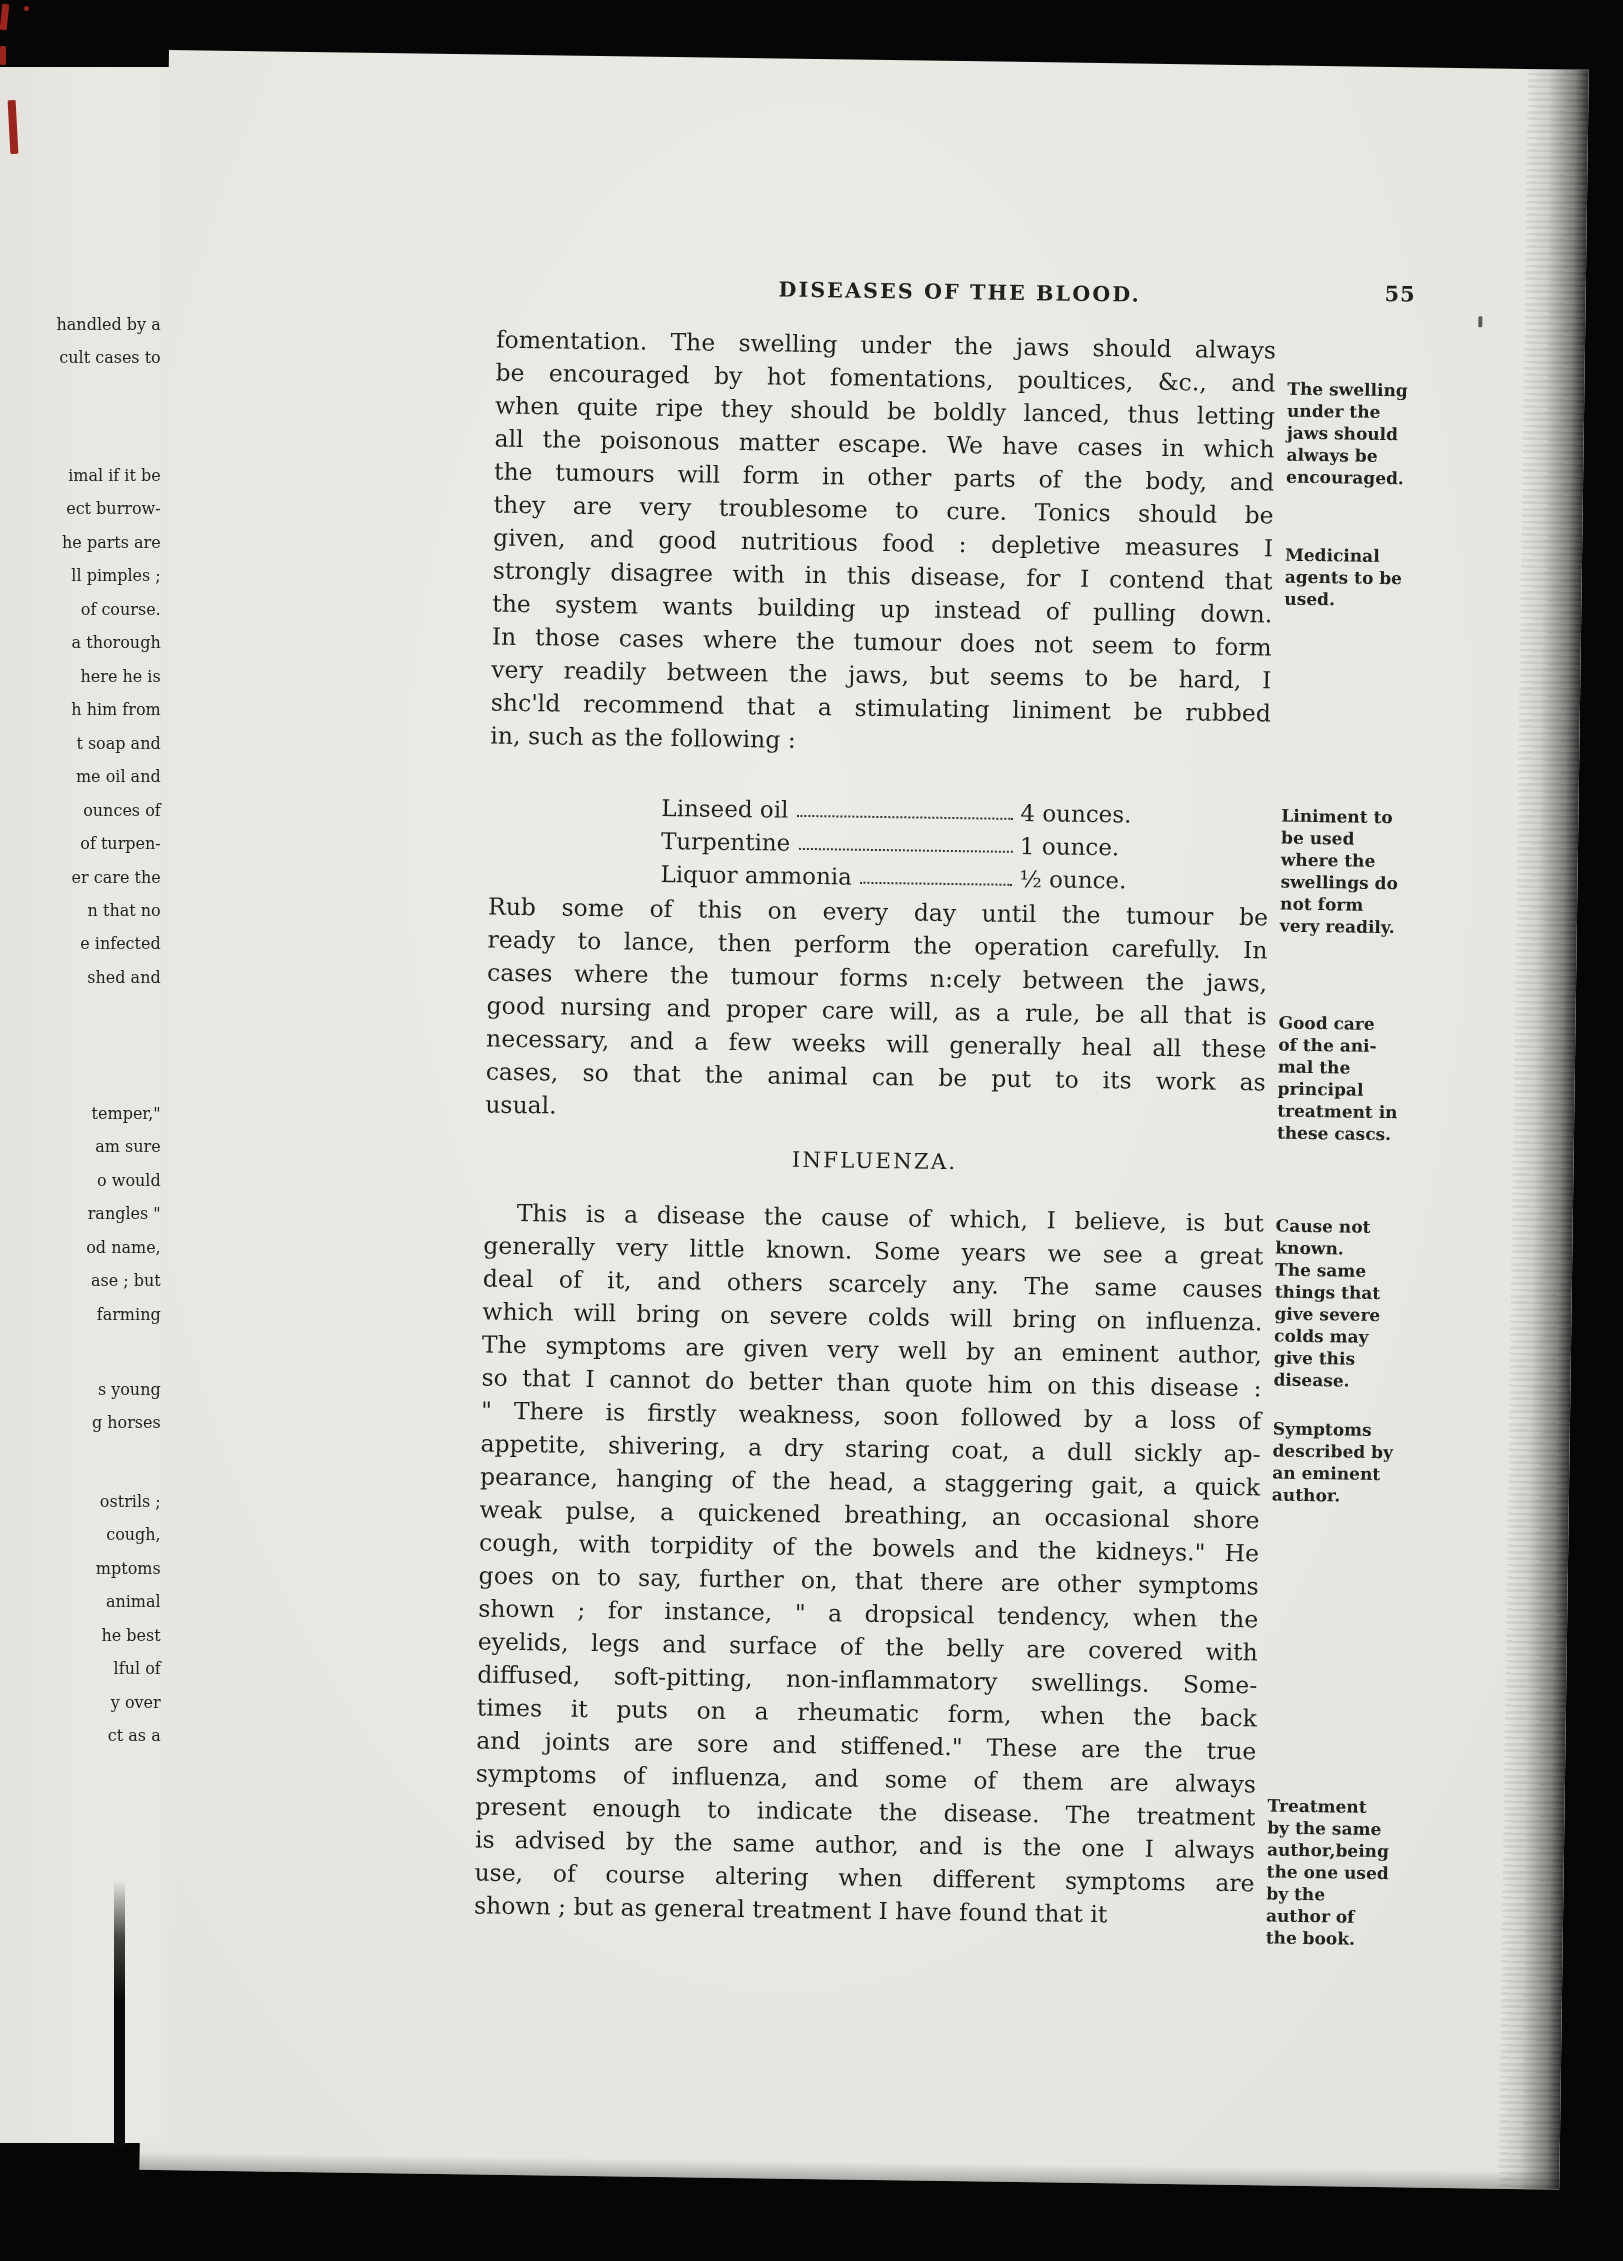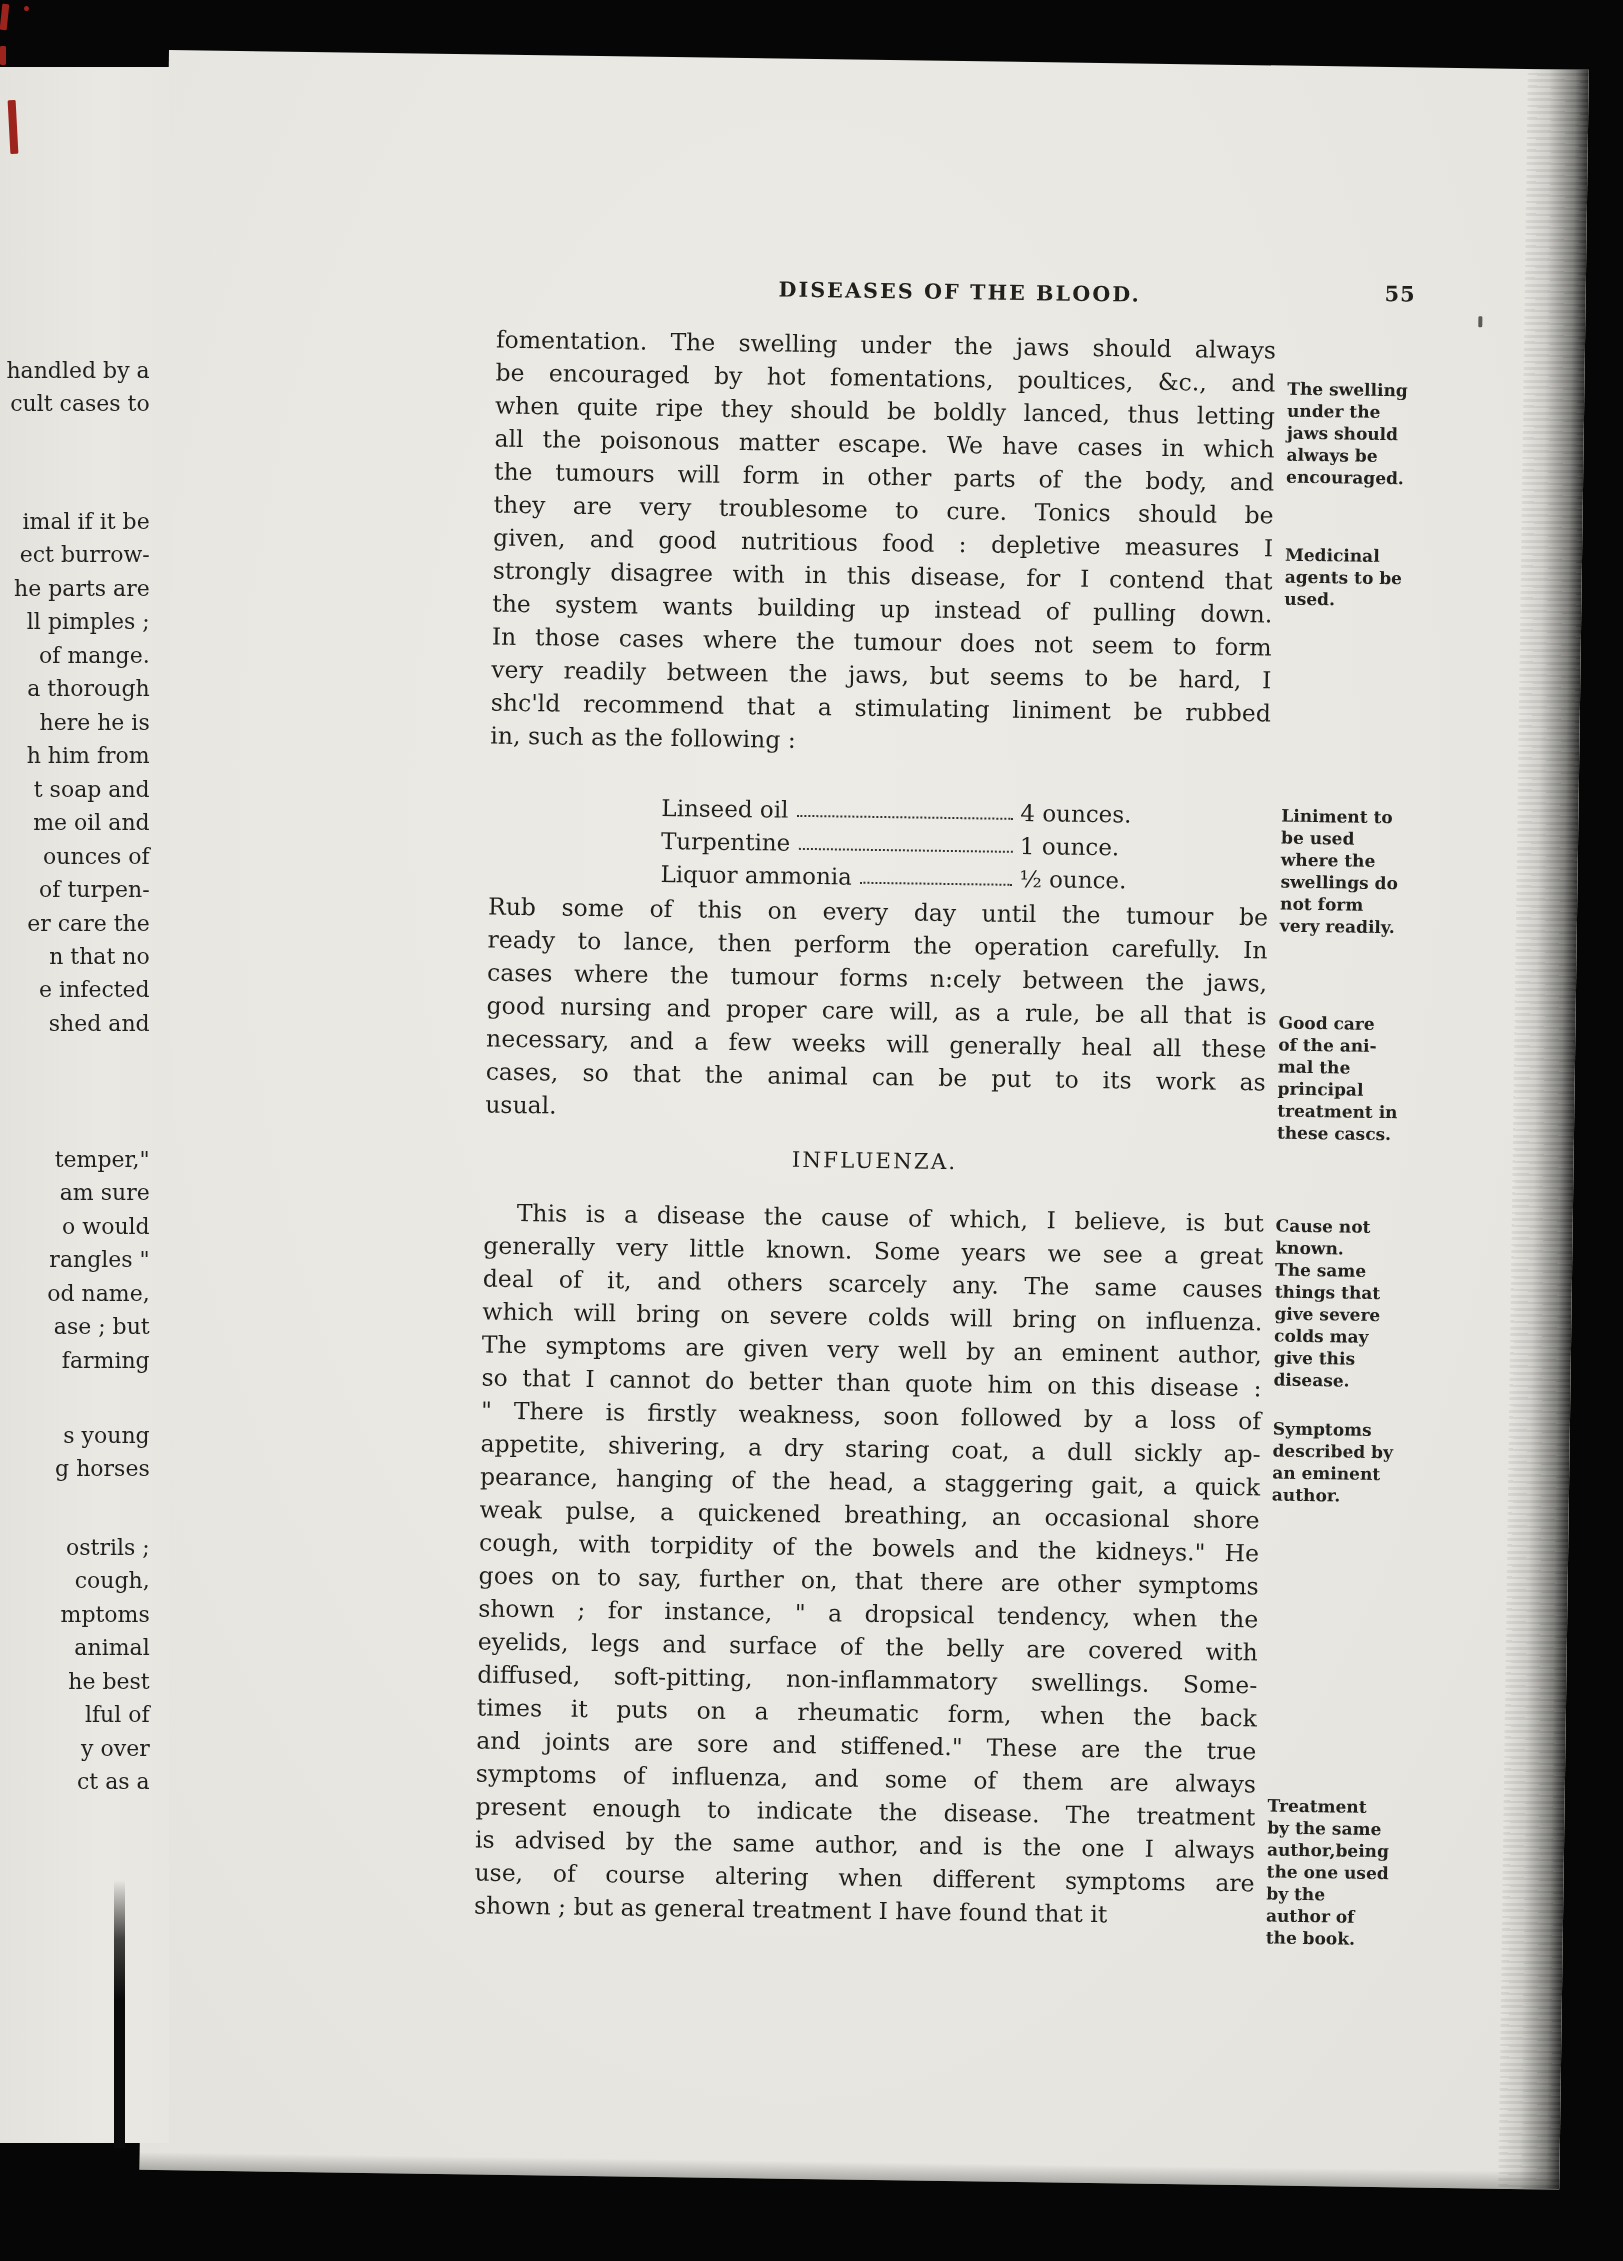--- a/index.html
+++ b/index.html
@@ -12,22 +12,22 @@
     color:#1d1c1a;
   }
   
   .left-page{
     position:absolute;left:0;top:67px;width:169px;height:2076px;
     background:linear-gradient(to right,#e3e2dd,#e9e8e3 60%,#e7e6e1);
     overflow:hidden;z-index:2;
   }
   .lp-block{position:absolute;right:4.3px;width:0;}
   .lp-line{
-    position:absolute;right:15px;white-space:nowrap;
-    height:33px;line-height:33px;font-size:22px;color:#222120;margin-top:46px;
+    position:absolute;right:4px;white-space:nowrap;
+    height:33px;line-height:33px;font-size:16px;color:#222120;
   }
   
   .main-page{
     position:absolute;left:169px;top:50px;width:1420px;height:2120px;
     background:radial-gradient(ellipse at 45% 35%, #ecebe6 0%, #e8e7e2 55%, #e2e1db 100%);
     transform:rotate(0.8deg);transform-origin:0 0;
     z-index:1;overflow:hidden;
   }
   .page-right-edge{
     position:absolute;right:0;top:0;bottom:0;width:61px;
@@ -104,21 +104,21 @@
 <div class="left-page">
   <div class="lp-block" style="top:241px;">
       <div class="lp-line" style="top: 0px;">handled by a</div>
       <div class="lp-line" style="top: 33px; text-align: center;">cult cases to</div>
     </div>
   <div class="lp-block" style="top:392px;">
       <div class="lp-line" style="top: 0px;">imal if it be</div>
       <div class="lp-line" style="top: 33px;">ect burrow-</div>
       <div class="lp-line" style="top: 67px;">he parts are</div>
       <div class="lp-line" style="top: 100px;">ll pimples ;</div>
-      <div class="lp-line" style="top: 134px;">of mange.</div>
+      <div class="lp-line" style="top: 134px;">of course.</div>
       <div class="lp-line" style="top: 167px;">a thorough</div>
       <div class="lp-line" style="top: 201px;">here he is</div>
       <div class="lp-line" style="top: 234px;">h him from</div>
       <div class="lp-line" style="top: 268px;">t soap and</div>
       <div class="lp-line" style="top: 301px;">me oil and</div>
       <div class="lp-line" style="top: 335px;">ounces of</div>
       <div class="lp-line" style="top: 368px;">of turpen-</div>
       <div class="lp-line" style="top: 402px;">er care the</div>
       <div class="lp-line" style="top: 435px;">n that no</div>
       <div class="lp-line" style="top: 468px;">e infected</div>

